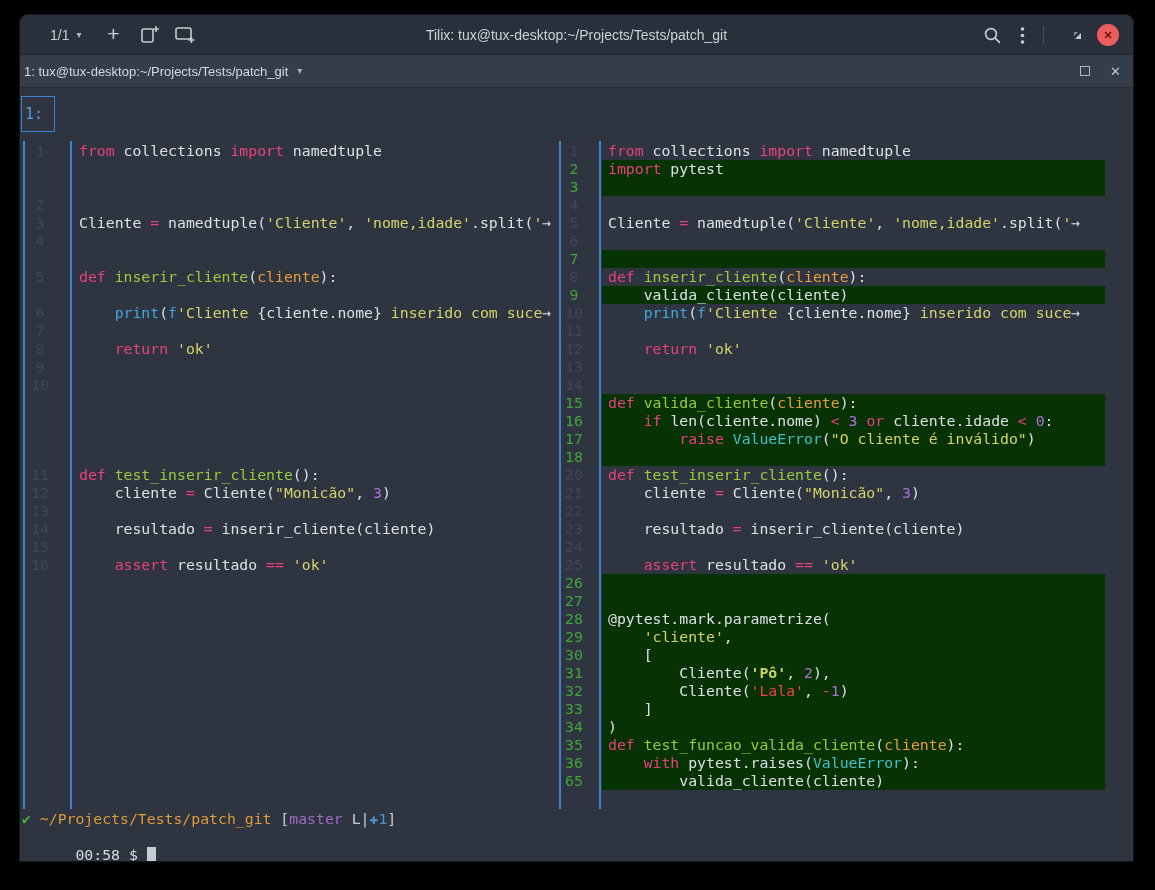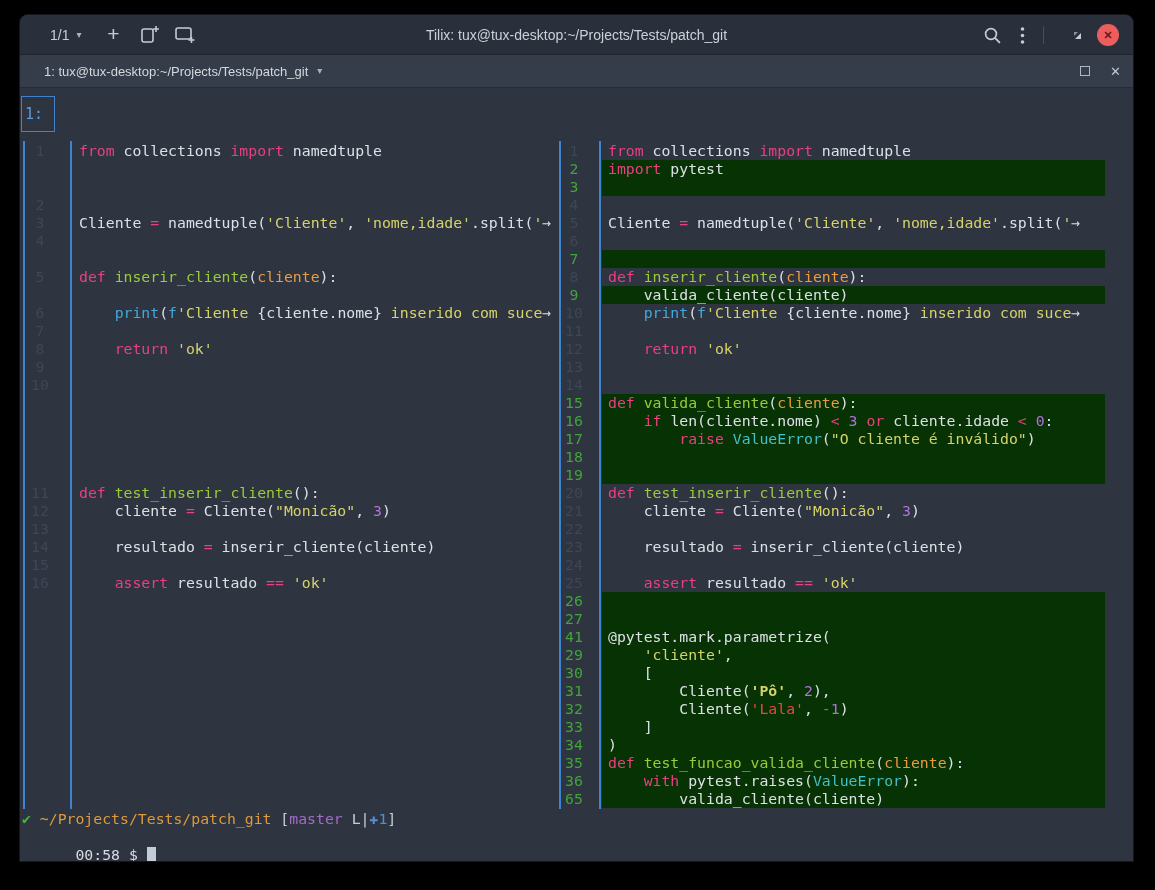--- a/index.html
+++ b/index.html
@@ -34,21 +34,21 @@
     width:22px;height:22px;border-radius:50%;background:var(--close-red);
     display:flex;align-items:center;justify-content:center;
     color:#6b1717;font-size:11px;font-weight:bold;
   }
   
   .tabbar{
     height:33px;background:var(--chrome2);display:flex;align-items:center;
     position:relative;color:#d4d8de;font-size:13px;border-bottom:1px solid #262b35;
     box-sizing:border-box;
   }
-  .tab-label-wrap{display:flex;align-items:center;gap:9px;padding-left:24px;}
+  .tab-label-wrap{display:flex;align-items:center;gap:9px;padding-left:4px;}
   .tab-right{position:absolute;right:12px;display:flex;align-items:center;gap:20px;}
   .sq-icon{width:8px;height:8px;border:1.5px solid #b0b6c1;}
   .tab-close{color:#c3c8d0;font-size:13px;line-height:1;}
   
   .terminal{
     position:absolute;left:0;top:73px;width:1113px;height:773px;background:var(--bg);
     font-family:"DejaVu Sans Mono", monospace;font-size:14.8px;line-height:18px;
   }
   .badge{
     position:absolute;left:1px;top:8px;width:34px;height:36px;box-sizing:border-box;
@@ -264,26 +264,20 @@
             <span class="lnum lright add">17</span>
             <span class="lcode cright addbg"><span style="color: rgb(220, 224, 230);">        </span><span style="color: rgb(232, 64, 129);">raise </span><span style="color: rgb(66, 192, 202);">ValueError</span><span style="color: rgb(220, 224, 230);">(</span><span style="color: rgb(213, 211, 106);">"O cliente é inválido"</span><span style="color: rgb(220, 224, 230);">)</span></span>
           </div>
           <div class="drow">
             <span class="lnum lleft"></span>
             <span class="lcode cleft"></span>
             <span class="lnum lright add">18</span>
             <span class="lcode cright addbg"></span>
           </div>
           <div class="drow">
-            <span class="lnum lleft"></span>
-            <span class="lcode cleft"></span>
-            <span class="lnum lright add">19</span>
-            <span class="lcode cright addbg"></span>
-          </div>
-          <div class="drow">
             <span class="lnum lleft">11</span>
             <span class="lcode cleft"><span style="color: rgb(232, 64, 129);">def </span><span style="color: rgb(154, 203, 59);">test_inserir_cliente</span><span style="color: rgb(220, 224, 230);">():</span></span>
             <span class="lnum lright">20</span>
             <span class="lcode cright"><span style="color: rgb(232, 64, 129);">def </span><span style="color: rgb(154, 203, 59);">test_inserir_cliente</span><span style="color: rgb(220, 224, 230);">():</span></span>
           </div>
           <div class="drow">
             <span class="lnum lleft">12</span>
             <span class="lcode cleft"><span style="color: rgb(220, 224, 230);">    cliente </span><span style="color: rgb(232, 64, 129);">= </span><span style="color: rgb(220, 224, 230);">Cliente(</span><span style="color: rgb(213, 211, 106);">"Monicão"</span><span style="color: rgb(220, 224, 230);">, </span><span style="color: rgb(174, 114, 216);">3</span><span style="color: rgb(220, 224, 230);">)</span></span>
             <span class="lnum lright">21</span>
             <span class="lcode cright"><span style="color: rgb(220, 224, 230);">    cliente </span><span style="color: rgb(232, 64, 129);">= </span><span style="color: rgb(220, 224, 230);">Cliente(</span><span style="color: rgb(213, 211, 106);">"Monicão"</span><span style="color: rgb(220, 224, 230);">, </span><span style="color: rgb(174, 114, 216);">3</span><span style="color: rgb(220, 224, 230);">)</span></span>
@@ -320,21 +314,21 @@
           </div>
           <div class="drow">
             <span class="lnum lleft"></span>
             <span class="lcode cleft"></span>
             <span class="lnum lright add">27</span>
             <span class="lcode cright addbg"></span>
           </div>
           <div class="drow">
             <span class="lnum lleft"></span>
             <span class="lcode cleft"></span>
-            <span class="lnum lright add">41</span>
+            <span class="lnum lright add">28</span>
             <span class="lcode cright addbg"><span style="color: rgb(220, 224, 230);">@pytest.mark.parametrize(</span></span>
           </div>
           <div class="drow">
             <span class="lnum lleft"></span>
             <span class="lcode cleft"></span>
             <span class="lnum lright add">29</span>
             <span class="lcode cright addbg"><span style="color: rgb(220, 224, 230);">    </span><span style="color: rgb(213, 211, 106);">'cliente'</span><span style="color: rgb(220, 224, 230);">,</span></span>
           </div>
           <div class="drow">
             <span class="lnum lleft"></span>

